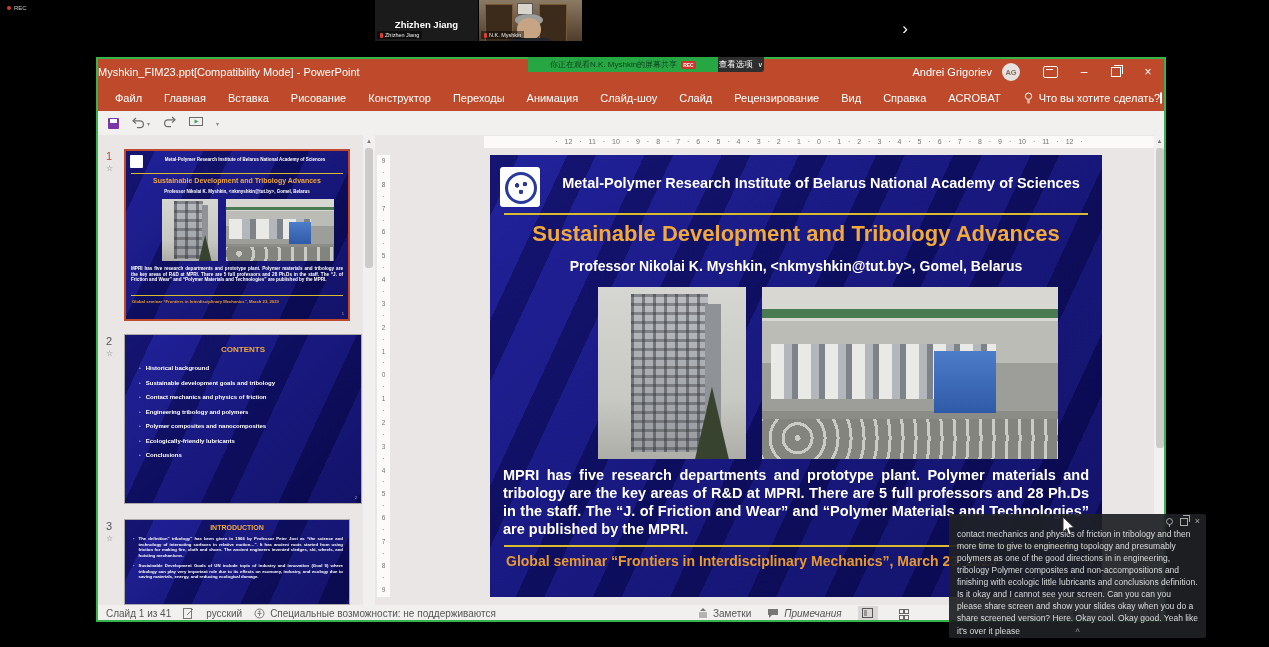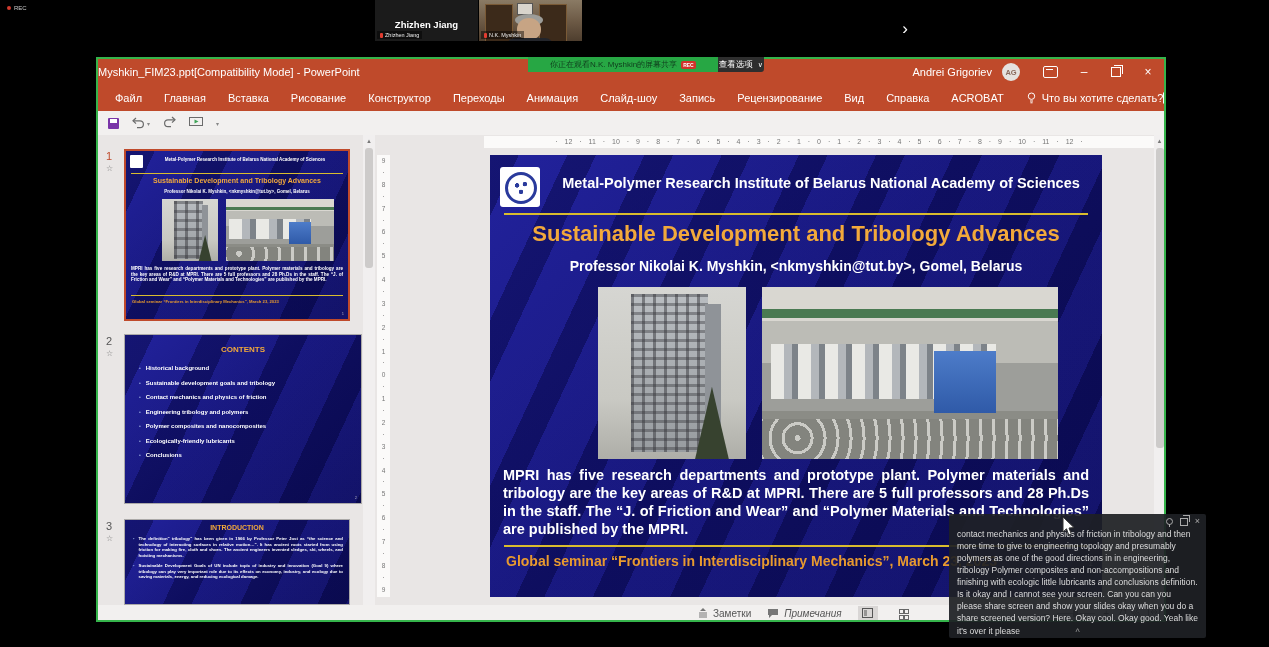--- a/index.html
+++ b/index.html
@@ -208,21 +208,21 @@
 
   <div class="menubar ppt-orange">
     <span class="mtab">Файл</span>
     <span class="mtab">Главная</span>
     <span class="mtab">Вставка</span>
     <span class="mtab">Рисование</span>
     <span class="mtab">Конструктор</span>
     <span class="mtab">Переходы</span>
     <span class="mtab">Анимация</span>
     <span class="mtab">Слайд-шоу</span>
-    <span class="mtab">Запись</span>
+    <span class="mtab">Слайд</span>
     <span class="mtab">Рецензирование</span>
     <span class="mtab">Вид</span>
     <span class="mtab">Справка</span>
     <span class="mtab">ACROBAT</span>
     <span class="tellme">
       <svg width="9" height="13" viewBox="0 0 9 13">
           <circle cx="4.5" cy="4.2" r="3.2" fill="none" stroke="#fff" stroke-width="1"></circle>
           <path d="M3 9 h3 M3.4 10.8 h2.2" stroke="#fff" stroke-width="1"></path>
         </svg>
       <span>Что вы хотите сделать?</span>
@@ -406,20 +406,38 @@
     <div class="s-footer orangetxt">Global seminar “Frontiers in Interdisciplinary Mechanics”, March 23, 2023</div>
     <div class="s-page">1</div>
   </div>
 
   <div class="vscroll" style="left:1154px;top:135px;height:470px;width:11px;">
     <div class="arr">▲</div>
     <div class="thumb" style="height:300px;"></div>
   </div>
 
   <div class="statusbar">
+    <div class="st-left">
+      <span>Слайд 1 из 41</span>
+      <span class="st-ic">
+          <svg width="11" height="11" viewBox="0 0 11 11">
+            <rect x="0.5" y="0.5" width="8" height="10" fill="none" stroke="#777"></rect>
+            <path d="M4 7 L10 1" stroke="#777"></path>
+          </svg>
+        </span>
+      <span>русский</span>
+      <span style="display:flex;align-items:center;gap:4px;">
+        <svg width="12" height="11" viewBox="0 0 12 11">
+            <circle cx="5.5" cy="5.5" r="4.5" fill="none" stroke="#777"></circle>
+            <circle cx="5.5" cy="3.6" r="1" fill="#777"></circle>
+            <path d="M3.5 5.4 h4 M5.5 5.4 v2.4" stroke="#777"></path>
+          </svg>
+        <span>Специальные возможности: не поддерживаются</span>
+      </span>
+    </div>
     <div class="st-mid">
       <span style="display:flex;align-items:center;gap:5px;">
         <svg width="10" height="10" viewBox="0 0 10 10">
             <path d="M5 0 L8 3 H2 Z" fill="#777"></path>
             <path d="M1 5 h8 M1 7 h8 M1 9 h8" stroke="#777"></path>
           </svg>
         <span>Заметки</span>
       </span>
       <span style="display:flex;align-items:center;gap:5px;font-style:italic;">
         <svg width="12" height="10" viewBox="0 0 12 10">

